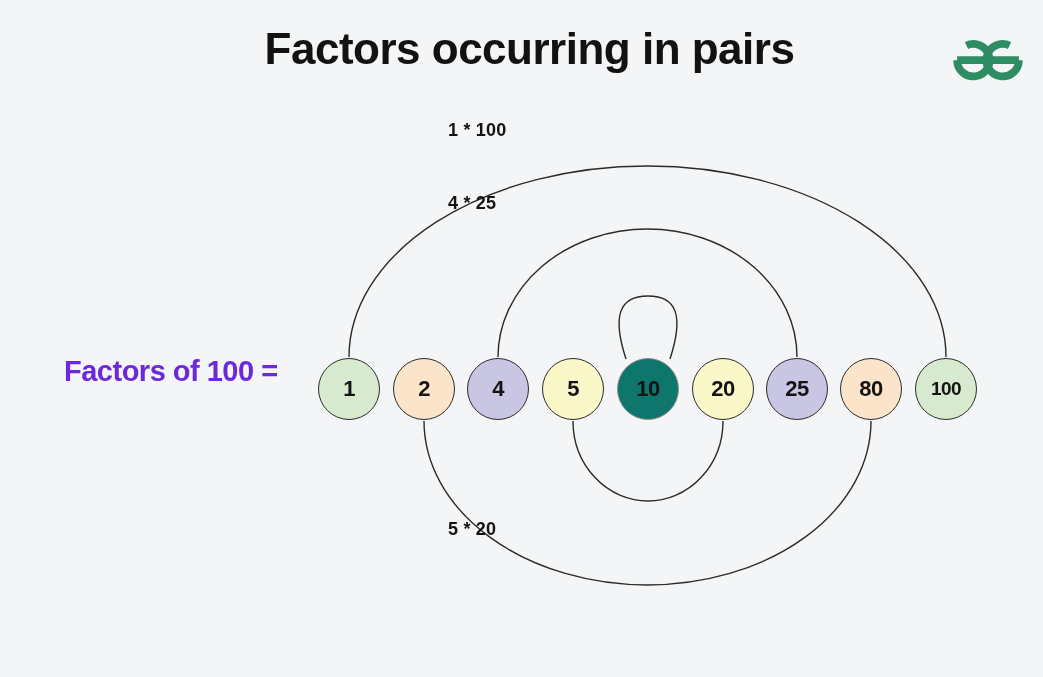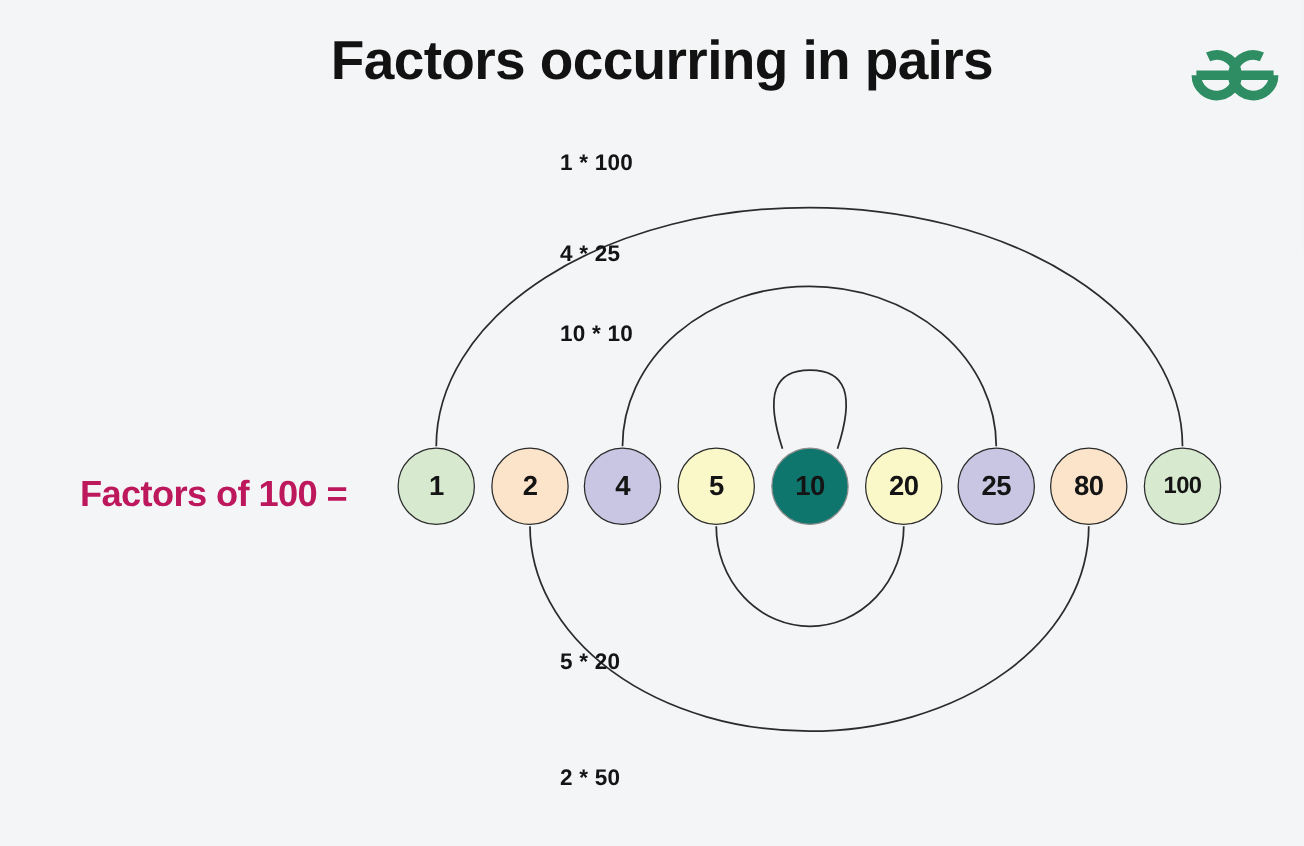--- a/index.html
+++ b/index.html
@@ -24,26 +24,26 @@
     letter-spacing:-0.5px;
     color:#121212;
   }
   .logo{
     position:absolute;
     top:26px; right:32px;
     width:78px; height:57px;
   }
   .row-label{
     position:absolute;
-    left:64px; top:380px;
+    left:64px; top:355px;
     width:248px;
     font-size:29px;
     font-weight:800;
     letter-spacing:-0.5px;
-    color:#be185d;
+    color:#6d28d9;
     white-space:nowrap;
   }
   .arcs{
     position:absolute;
     left:0; top:0;
     width:1043px; height:677px;
     pointer-events:none;
   }
   .arcs path{
     fill:none;
@@ -126,17 +126,15 @@
   <div class="factor f4 c-lav">4</div>
   <div class="factor f5 c-yellow">5</div>
   <div class="factor f10 c-white">10</div>
   <div class="factor f20 c-yellow">20</div>
   <div class="factor f25 c-lav">25</div>
   <div class="factor f50 c-peach">80</div>
   <div class="factor f100 c-green">100</div>
 
   <div class="pair-label pl-1x100">1 * 100</div>
   <div class="pair-label pl-4x25">4 * 25</div>
-  <div class="pair-label pl-10x10">10 * 10</div>
   <div class="pair-label pl-5x20">5 * 20</div>
-  <div class="pair-label pl-2x50">2 * 50</div>
 
 </div>
 
 </body></html>

